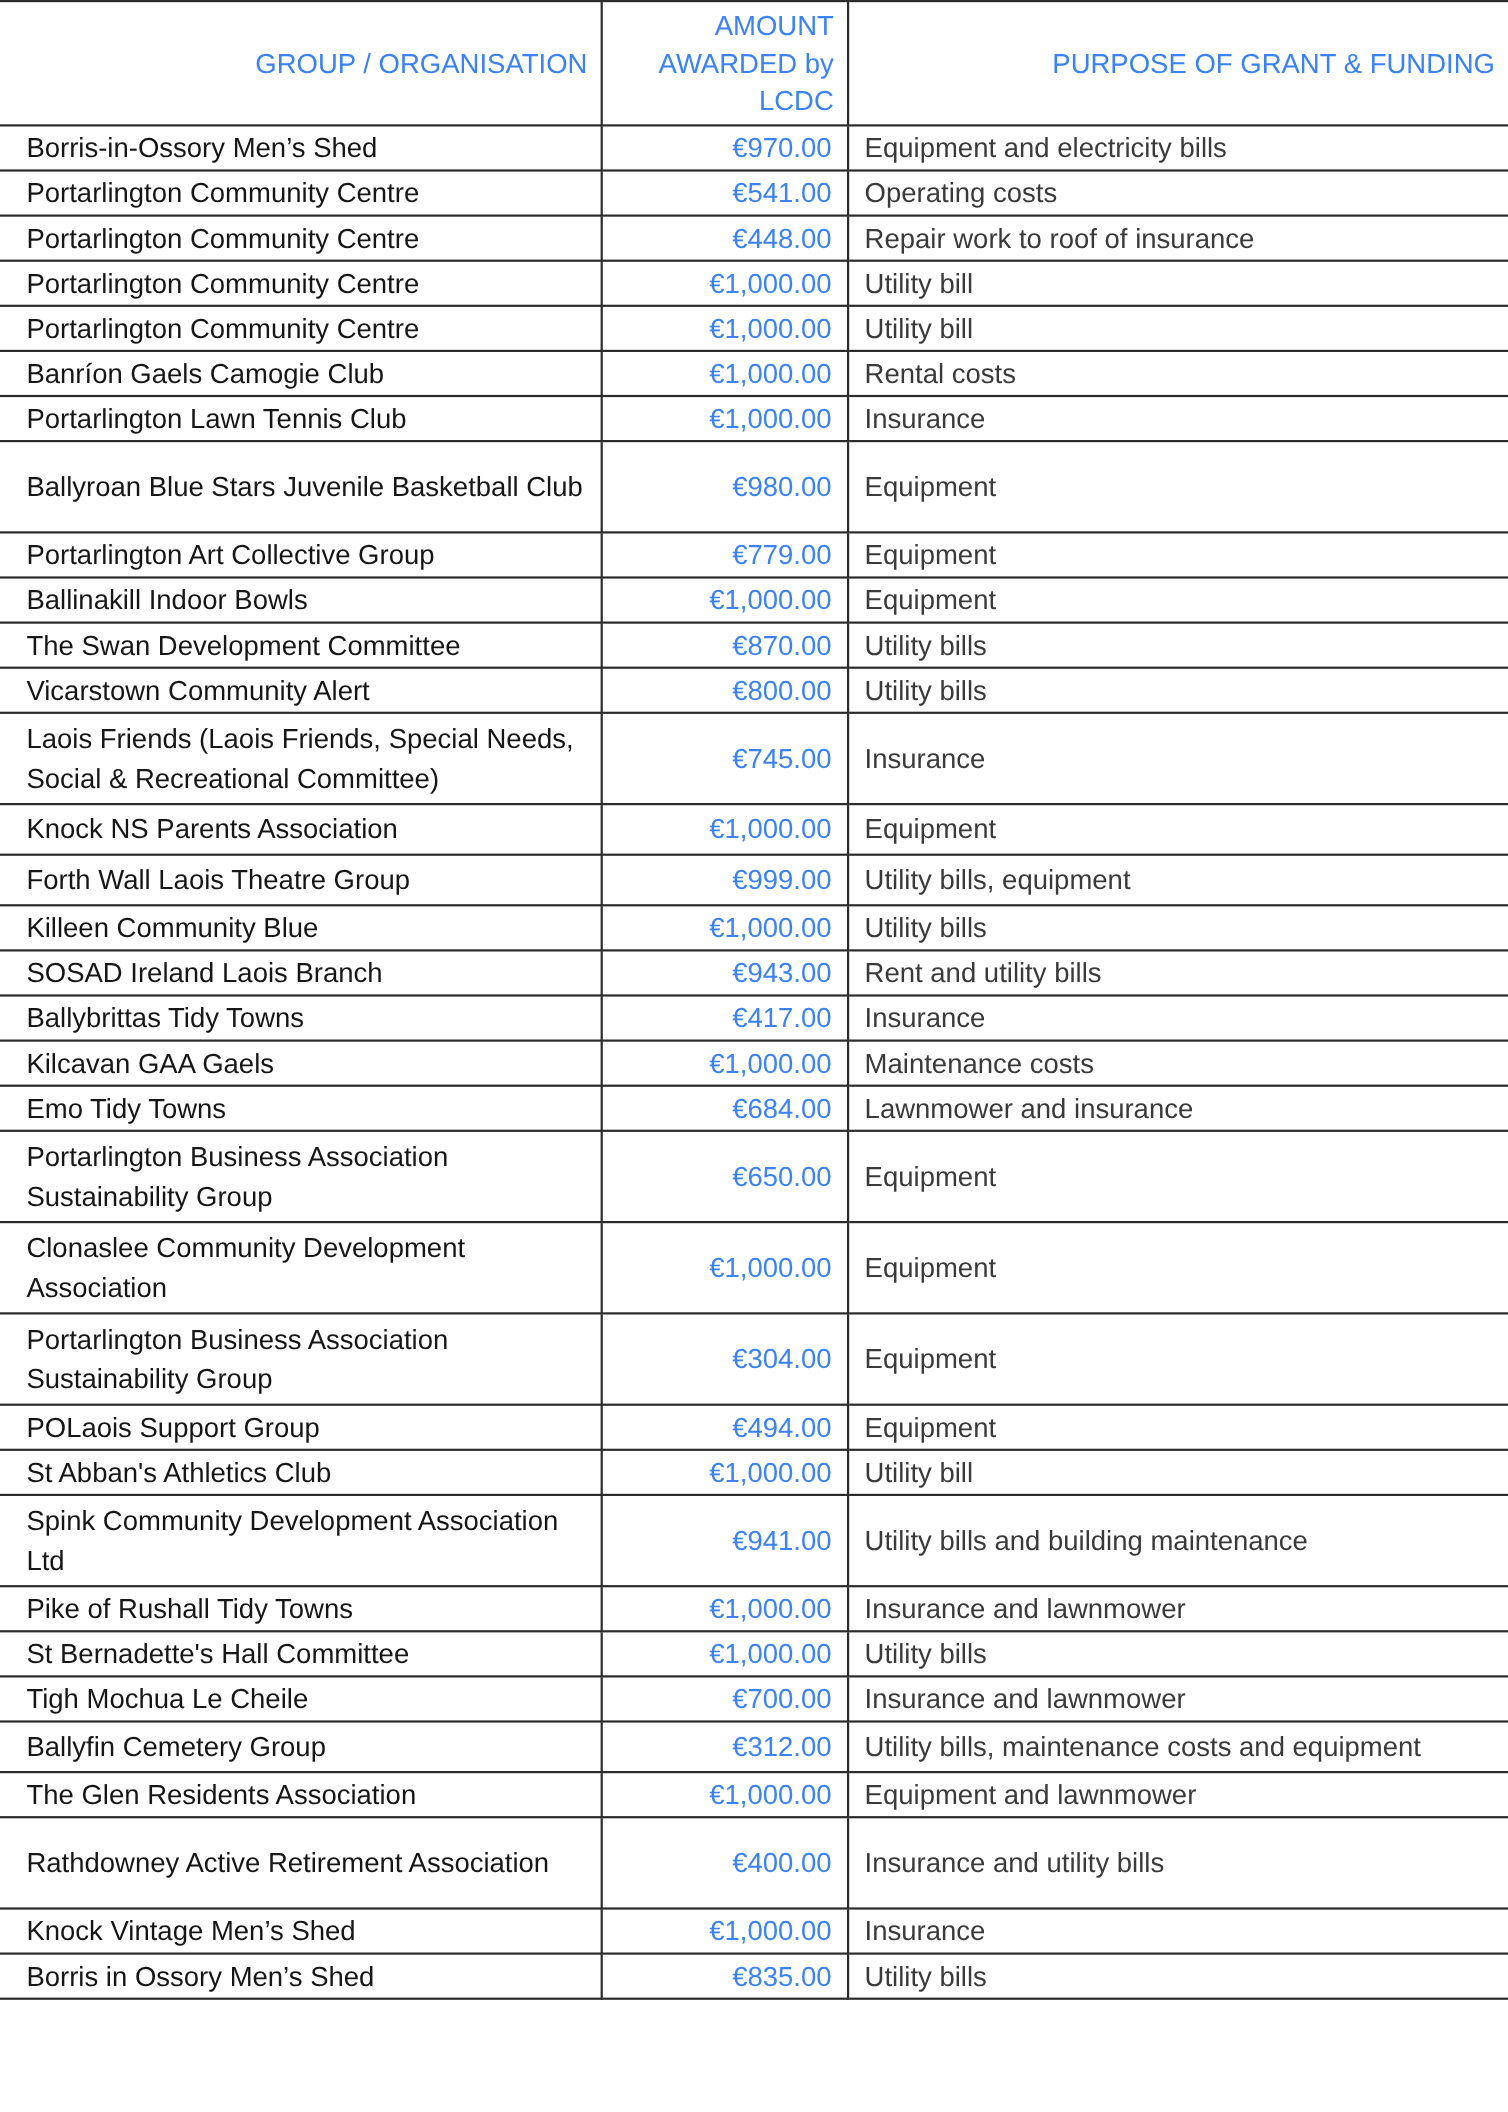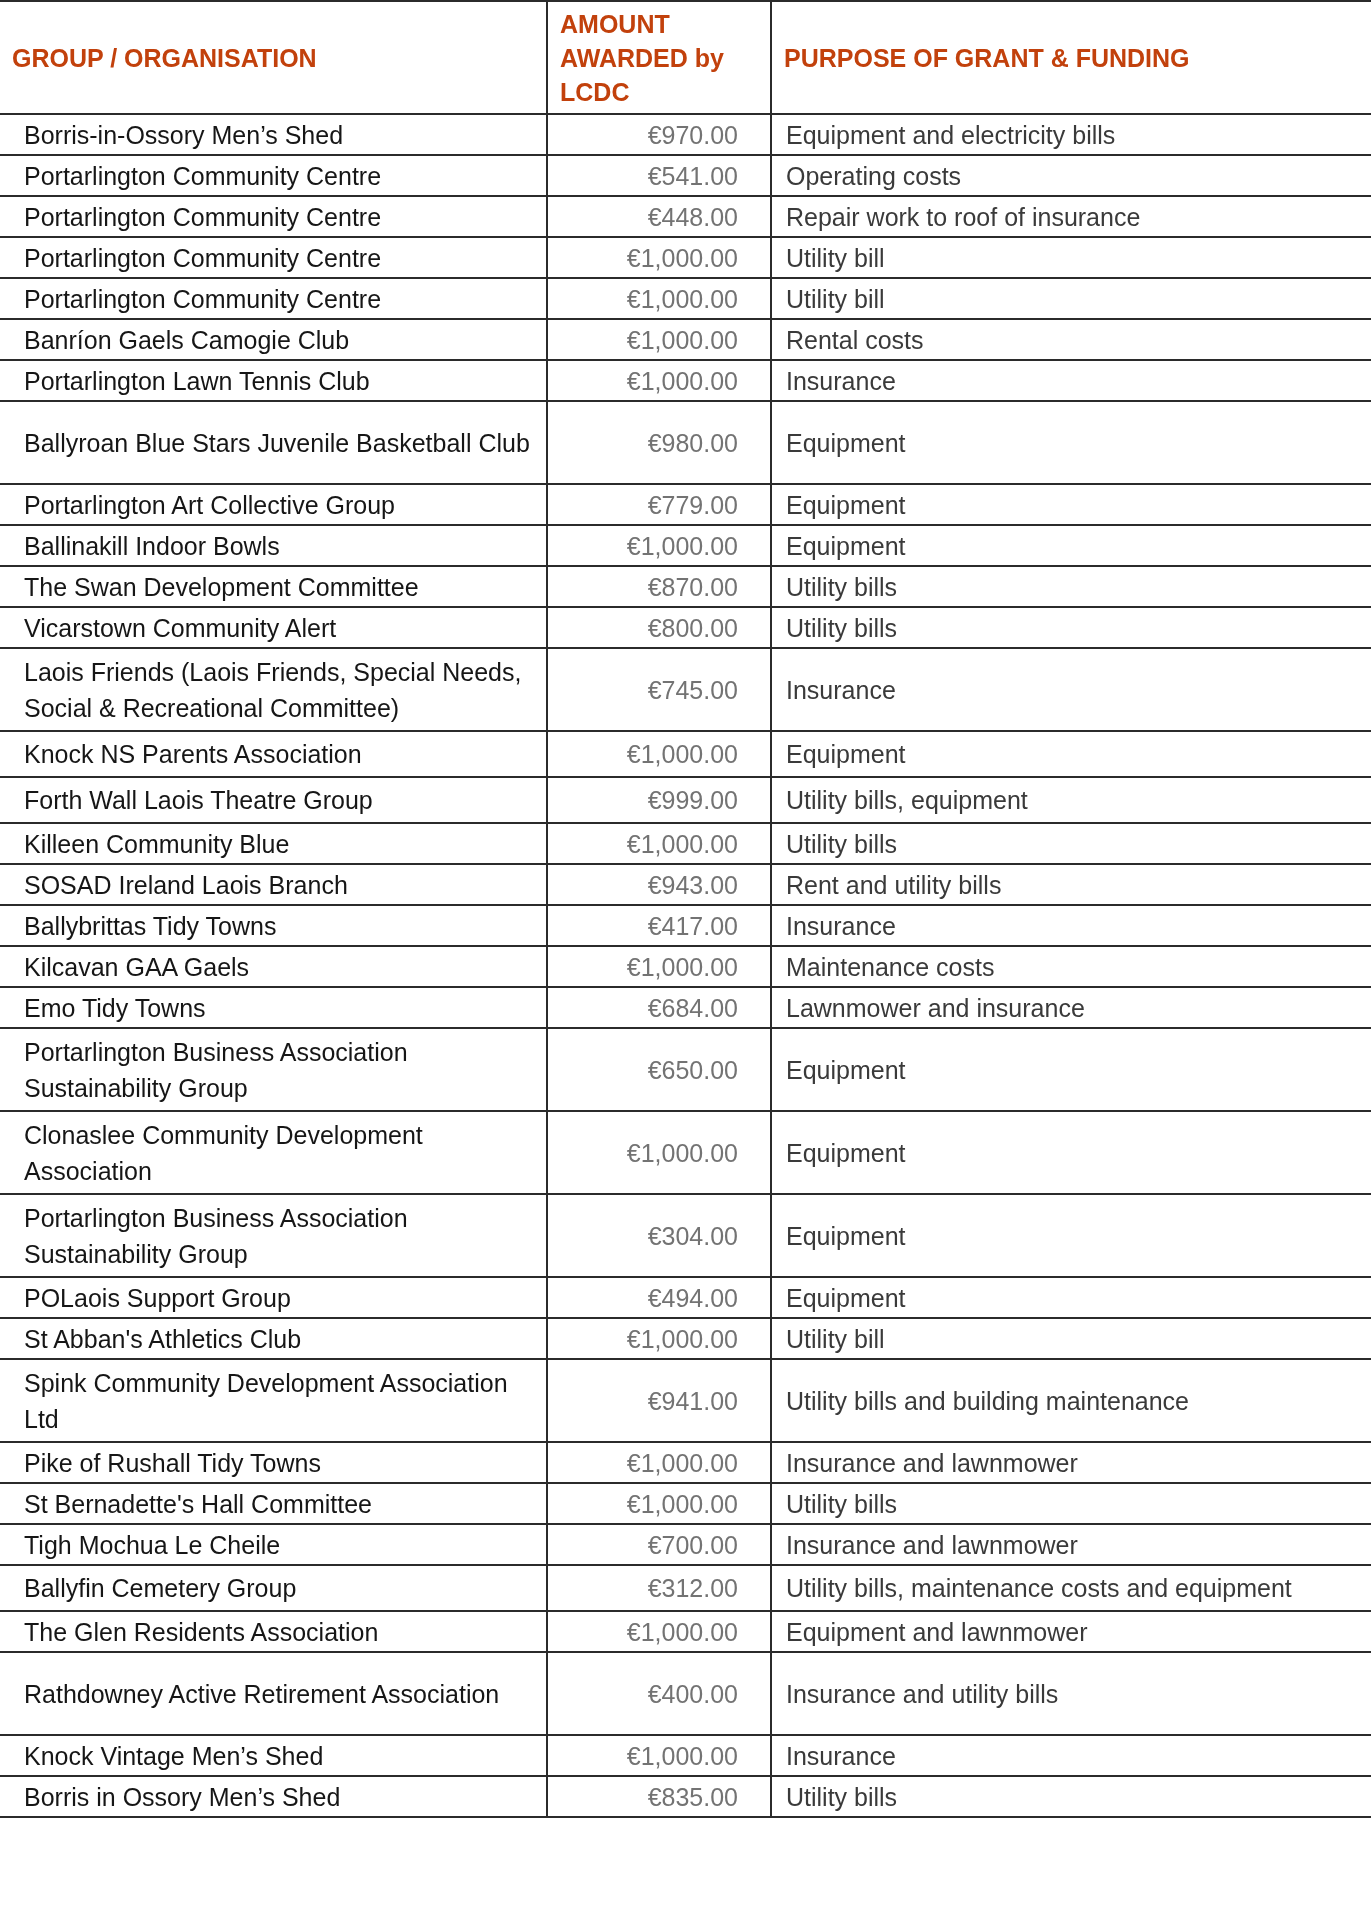--- a/index.html
+++ b/index.html
@@ -15,29 +15,29 @@
   table.grants col.c2 { width: 224px; }
   table.grants col.c3 { width: 600px; }
   table.grants th, table.grants td {
     border: 2px solid #2b2b2b;
     padding: 0 12px;
     vertical-align: middle;
     font-size: 25px;
     line-height: 36px;
   }
   table.grants th {
-    font-weight: bold;
-    text-align: left;
+    font-weight: normal;
+    text-align: right;
     height: 111px;
     font-size: 25px;
     line-height: 34px;
-    color: #c2410c;
+    color: #3b82f6;
   }
   table.grants td.org { text-align: left; color: #161616; padding-left: 24px; }
-  table.grants td.amt { text-align: right; color: #737373; padding-right: 32px; }
+  table.grants td.amt { text-align: right; color: #3b82f6; padding-right: 14px; }
   table.grants td.purpose { text-align: left; color: #3a3a3a; padding-left: 14px; white-space: nowrap; }
   table.grants tr.single td { height: 39px; }
   table.grants tr.double td { height: 81px; }
   table.grants tr.tall td { height: 44px; }
   table.grants th:first-child, table.grants td:first-child { border-left: none; }
   table.grants th:last-child, table.grants td:last-child { border-right: none; }
   .hdr-amt { display: inline-block; width: 180px; }
 </style>
 </head>
 <body>

